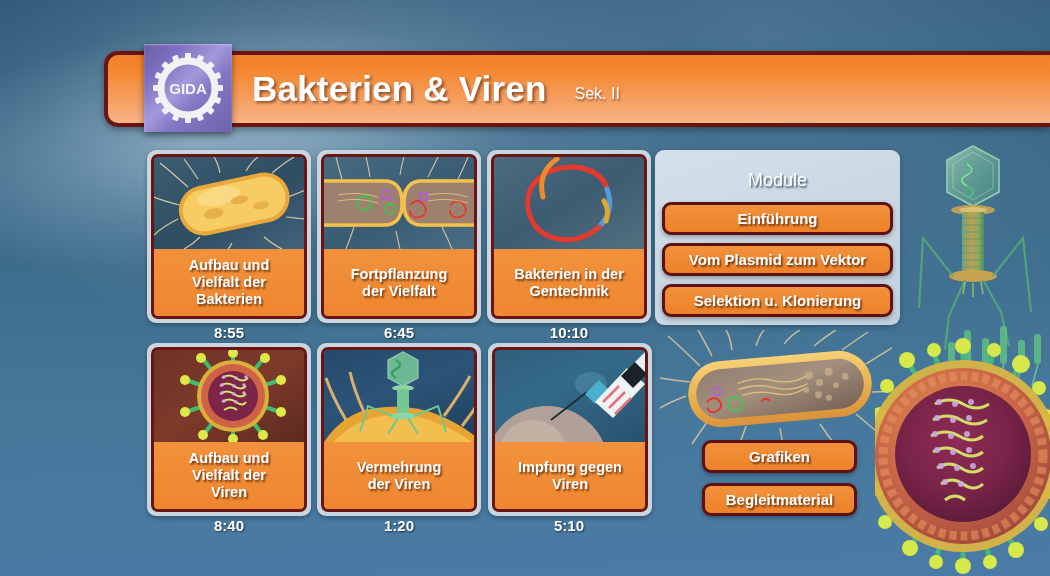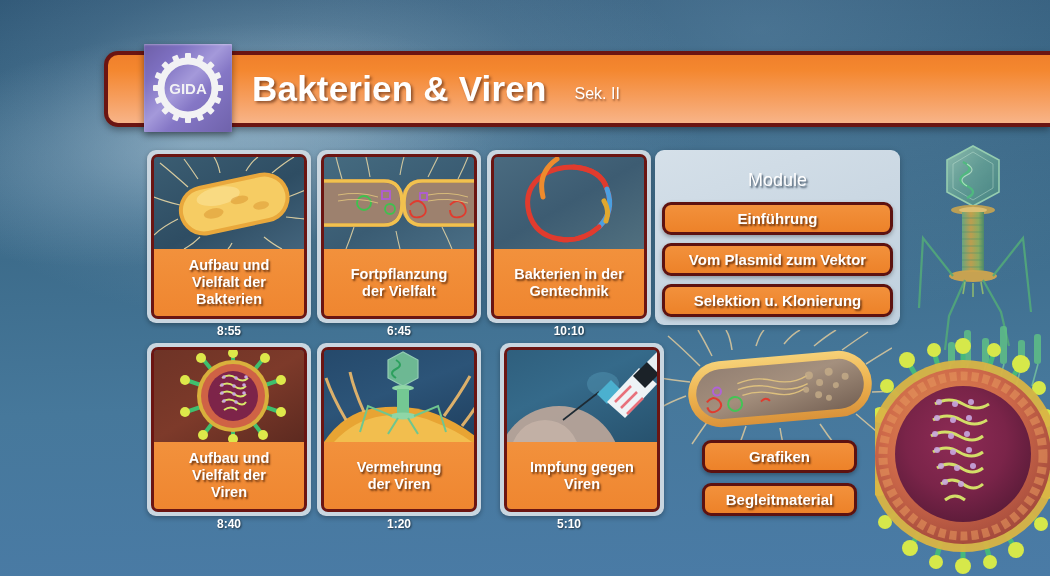--- a/index.html
+++ b/index.html
@@ -111,21 +111,21 @@
     color: #ffffff;
     line-height: 17px;
     text-align: center;
     text-shadow: 1.5px 1.5px 2px rgba(70,28,6,0.75);
     white-space: nowrap;
   }
   .tile-time {
     position: absolute;
     width: 164px;
     text-align: center;
-    font-size: 12px;
+    font-size: 15px;
     font-weight: bold;
     color: #ffffff;
     text-shadow: 1px 1px 2px rgba(0,0,0,0.6);
   }
 
   
   .module-panel {
     position: absolute;
     left: 655px; top: 150px;
     width: 245px; height: 175px;
@@ -630,21 +630,21 @@
         </svg>
       </div>
       <div class="tile-label">
         <span>Vermehrung</span>
         <span>der Viren</span>
       </div>
     </div>
   </div>
   <div class="tile-time" style="left:317px; top:517px;">1:20</div>
 
-  <div class="tile" style="left:500px; top:343px;">
+  <div class="tile" style="left:488px; top:343px;">
     <div class="tile-inner">
       <div class="tile-thumb" style="background:linear-gradient(155deg,#2f5f7d 0%,#356a8a 40%,#27526e 100%);">
         <svg width="158" height="92" viewBox="0 0 158 92" style="display:block">
           <ellipse cx="52" cy="118" rx="62" ry="62" fill="#bfa79a" opacity="0.9"></ellipse>
           <ellipse cx="38" cy="104" rx="34" ry="34" fill="#d2bdb0" opacity="0.55"></ellipse>
           <ellipse cx="96" cy="34" rx="16" ry="12" fill="#5fa6c4" opacity="0.35"></ellipse>
 
           <line x1="56" y1="70" x2="92" y2="42" stroke="#1e2a33" stroke-width="1.6"></line>
           <polygon points="90,44 104,30 114,40 100,54" fill="#4bb0cf"></polygon>
 

